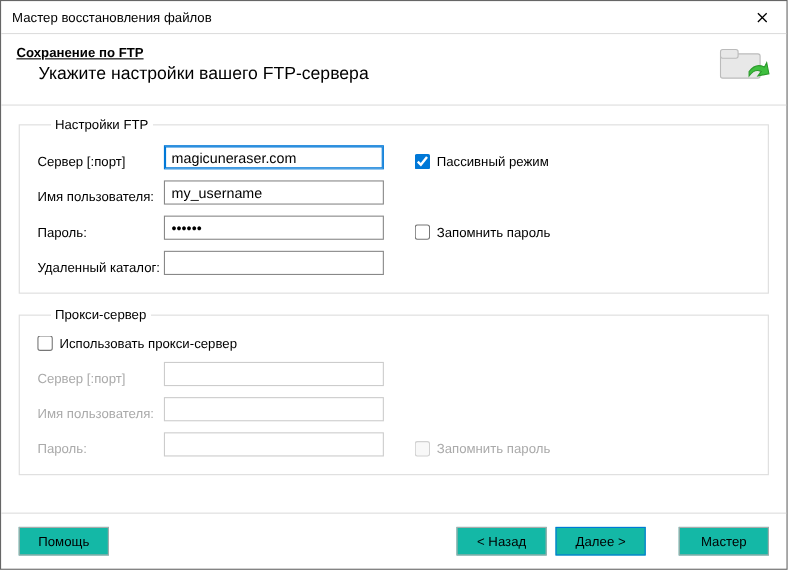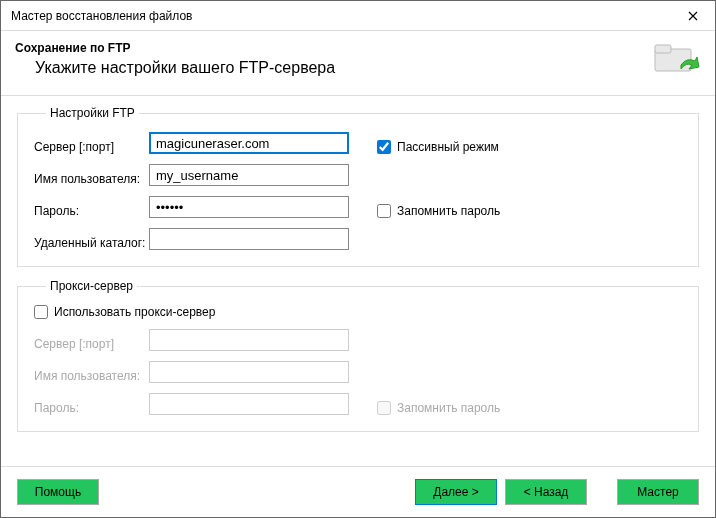--- a/index.html
+++ b/index.html
@@ -22,21 +22,21 @@
   .titlebar .title { font-size:12px; }
   .closebtn {
     width:45px; height:30px; display:flex; align-items:center; justify-content:center;
     font-size:14px; cursor:default;
   }
   .header {
     padding:10px 14px 14px 14px;
     border-bottom:1px solid #ddd;
     display:flex; justify-content:space-between; align-items:flex-start;
   }
-  .header-text h1 { margin:0 0 4px 0; font-size:12px; font-weight:bold; }
+  .header-text h1 { margin:0 0 4px 0; font-size:12px; font-weight:bold;text-decoration:underline; }
   .header-text p { margin:0 0 0 20px; font-size:16px; }
   .header-icon { width:48px; height:40px; position:relative; }
   .content {
     flex:1; padding:10px 16px 0 16px; overflow:auto;
   }
   fieldset {
     border:1px solid #ddd; margin:0 0 12px 0; padding:12px 16px 16px 16px;
     position:relative;
   }
   legend { font-size:12px; padding:0 4px; margin-left:12px; }
@@ -53,21 +53,21 @@
   .chk { display:flex; align-items:center; gap:6px; }
   .chk input { width:14px; height:14px; margin:0; accent-color:#0078d7;}
   .chk.disabled { color:#aaa; }
   .right-side { margin-left:28px; }
   .footer {
     border-top:1px solid #ddd;
     padding:12px 16px; display:flex; align-items:center; gap:8px;
   }
   .footer .spacer { flex:1; }
   button.btn {
-    min-width:82px; height:26px; background:#22c55e; border:1px solid #aaa;
+    min-width:82px; height:26px; background:#14b8a6; border:1px solid #aaa;
     font-family:inherit; font-size:12px; cursor:default; padding:0 14px;
   }
   button.btn.primary { border:1.5px solid #0078d7; }
 </style>
 </head>
 <body>
 
 <div class="titlebar">
   <span class="title">Мастер восстановления файлов</span>
   <div class="closebtn">
@@ -153,17 +153,17 @@
         <span>Запомнить пароль</span>
       </label>
     </div>
   </fieldset>
 
 </div>
 
 <div class="footer">
   <button class="btn">Помощь</button>
   <div class="spacer"></div>
+  <button class="btn">&lt; Назад</button>
   <button class="btn primary">Далее &gt;</button>
-  <button class="btn">&lt; Назад</button>
   <div style="width:14px"></div>
   <button class="btn">Мастер</button>
 </div>
 
 </body></html>

